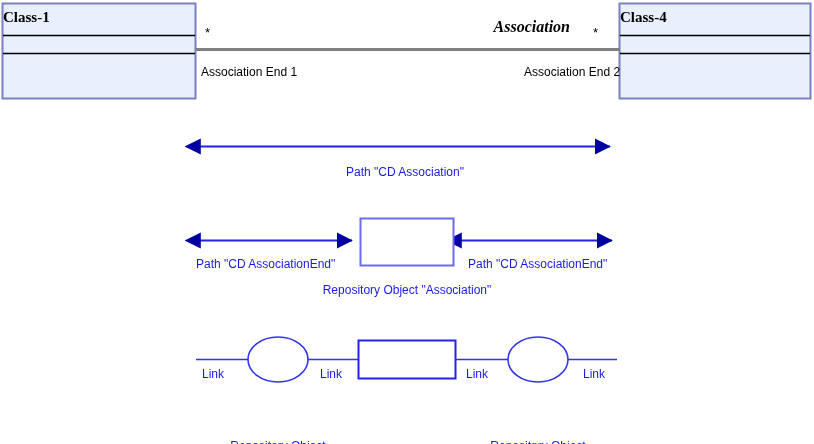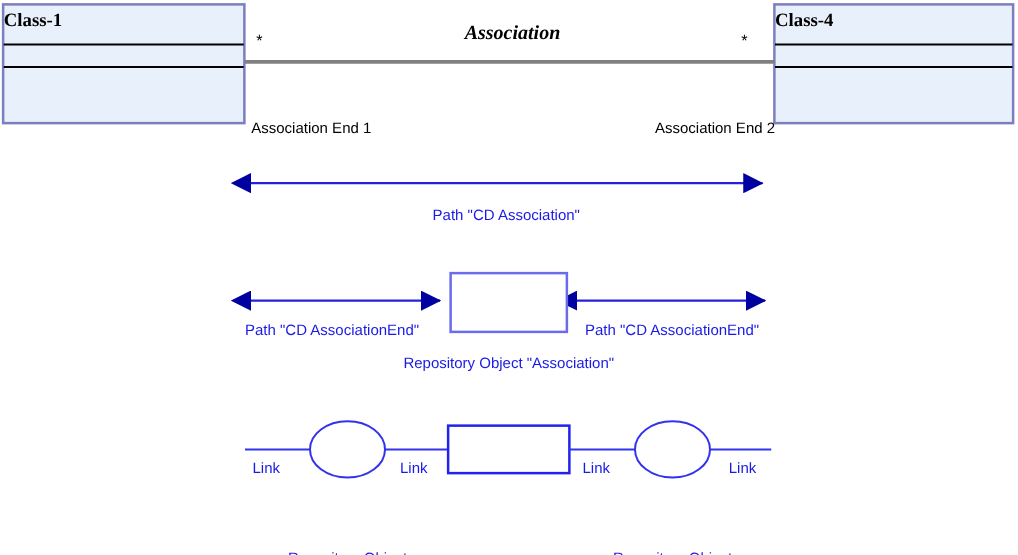--- a/index.html
+++ b/index.html
@@ -31,36 +31,35 @@
   }
   .blue-label {
     color: #1a1ae6;
     font-size: 12px;
     font-family: "Liberation Sans", sans-serif;
   }
   .black-label {
     color: #000000;
     font-size: 12px;
     font-family: "Liberation Sans", sans-serif;
-    margin-top: 30px;
   }
   .class-title {
     color: #000000;
     font-size: 15px;
     font-weight: bold;
     font-family: "Liberation Serif", serif;
     text-align: left;
   }
   .assoc-title {
     color: #000000;
     font-size: 16px;
     font-weight: bold;
     font-style: italic;
     font-family: "Liberation Serif", serif;
-    text-align: center;
+    text-align: right;
   }
   .star {
     color: #000000;
     font-size: 13px;
     font-family: "Liberation Sans", sans-serif;
   }
   .center-2line {
     text-align: center;
     line-height: 1.25;
   }

